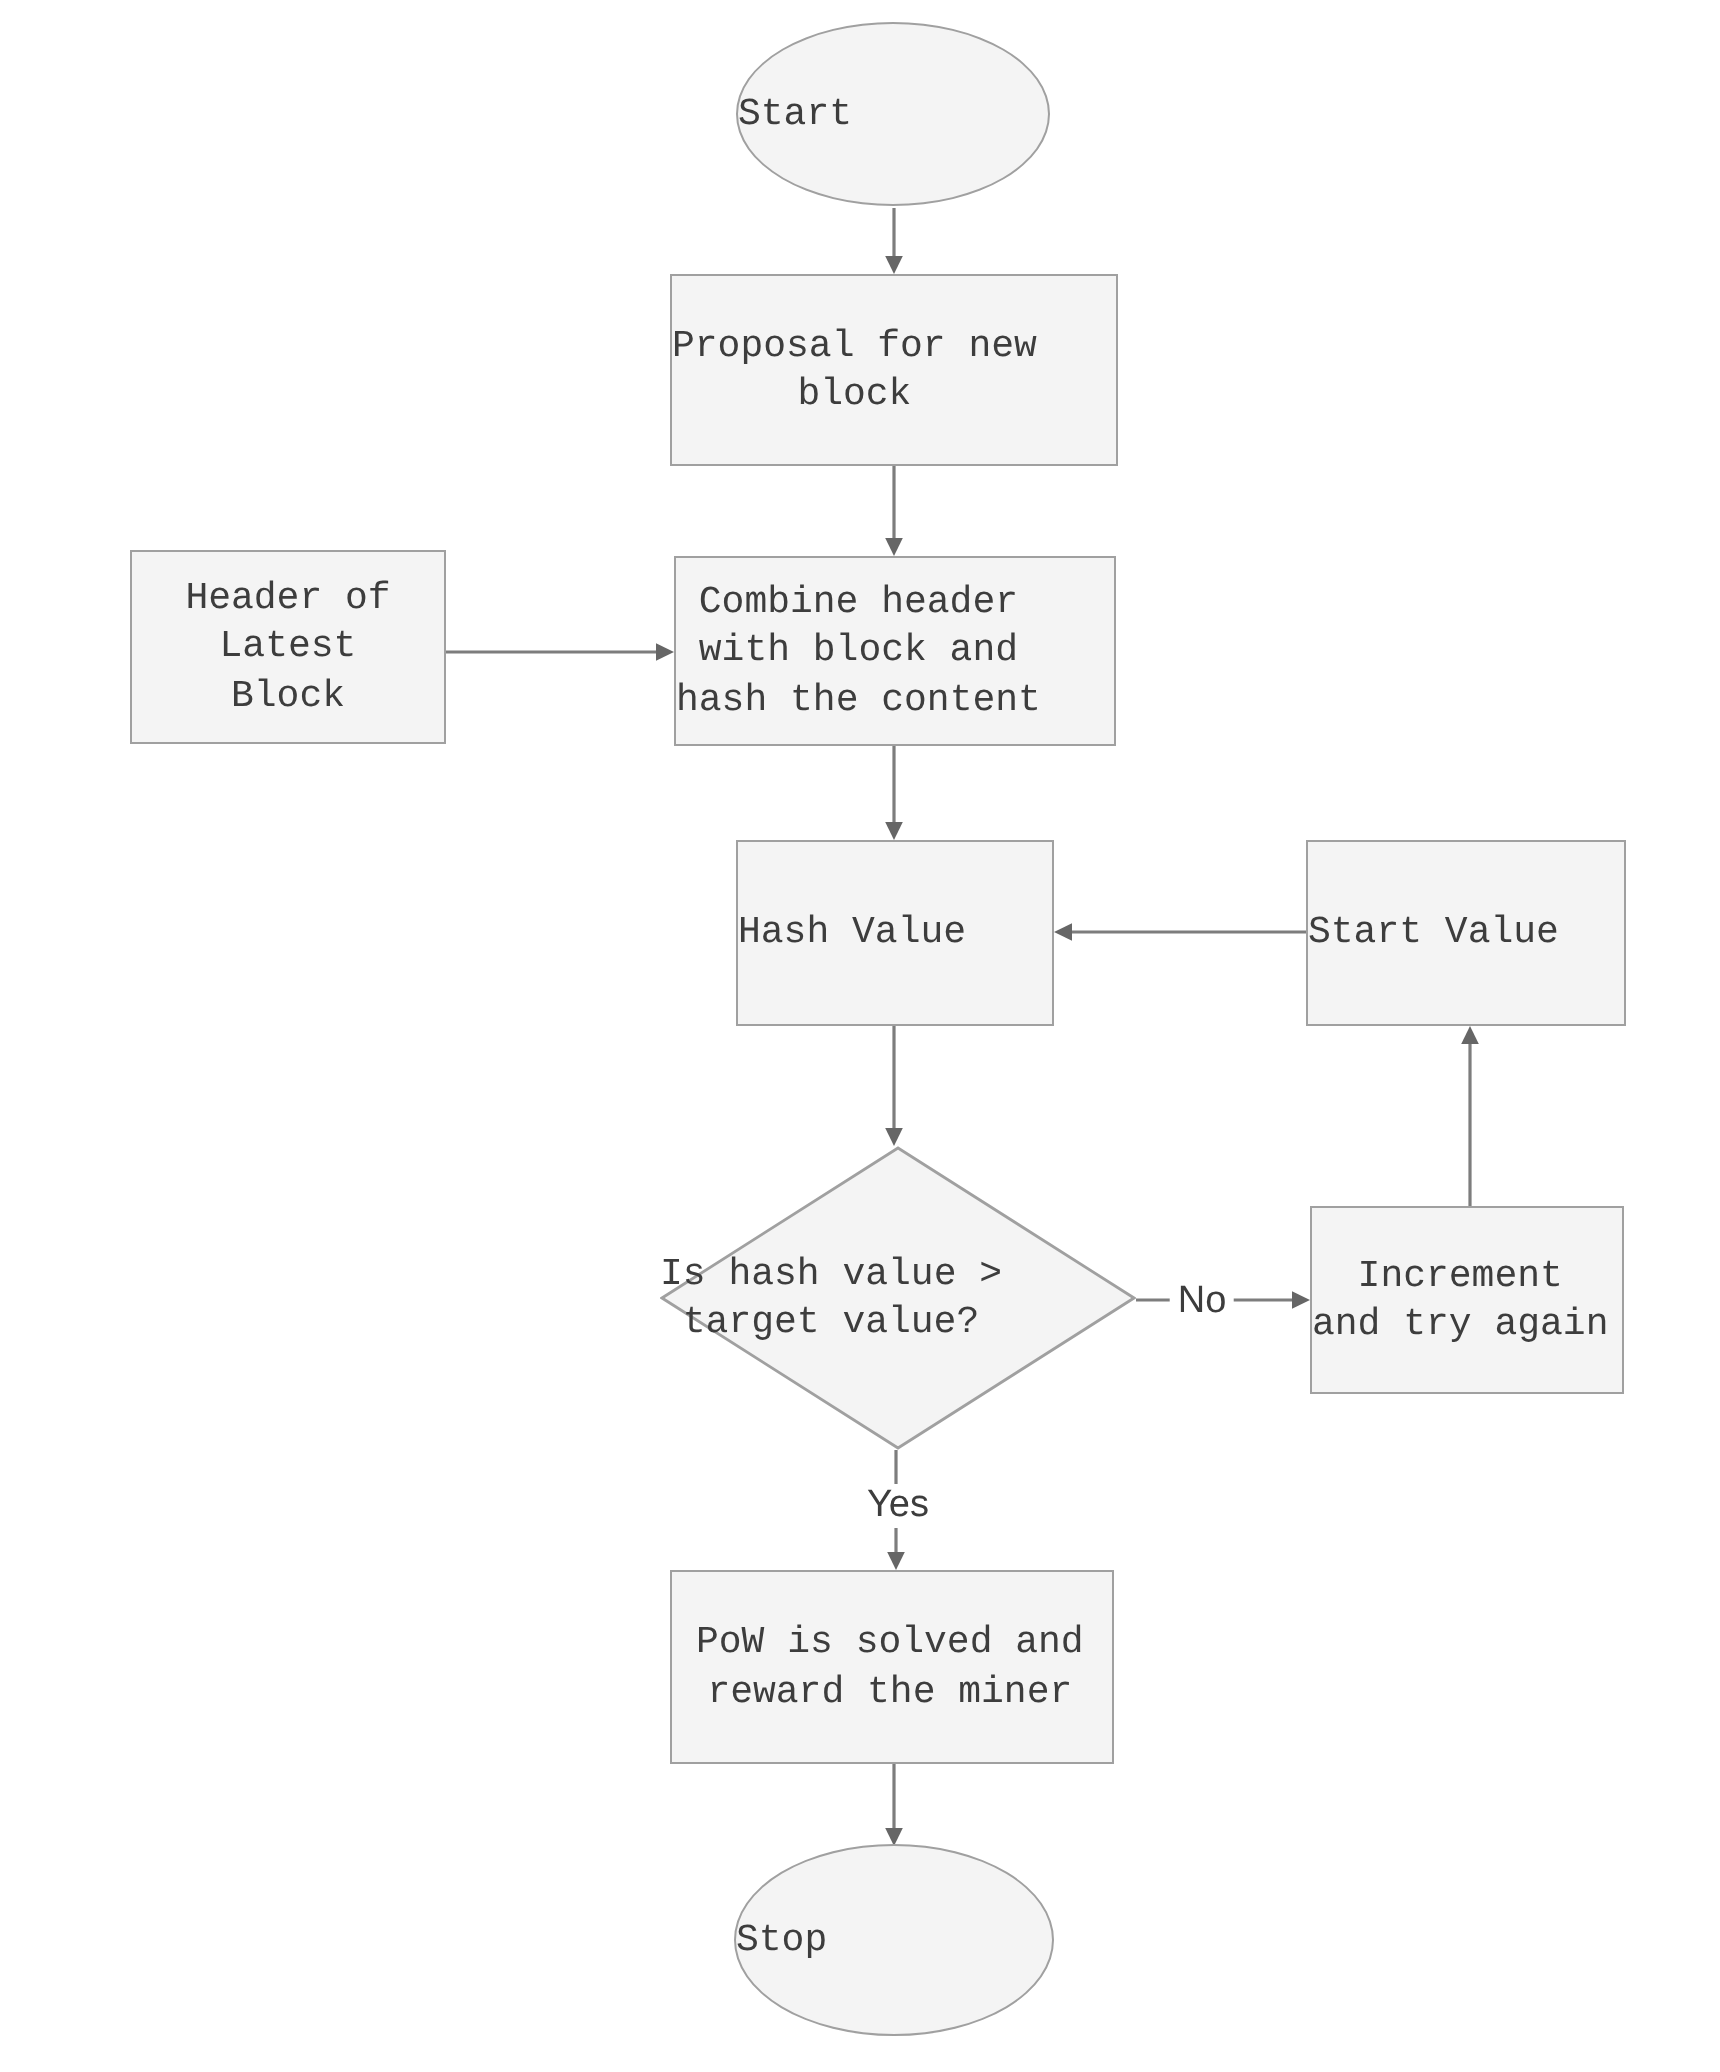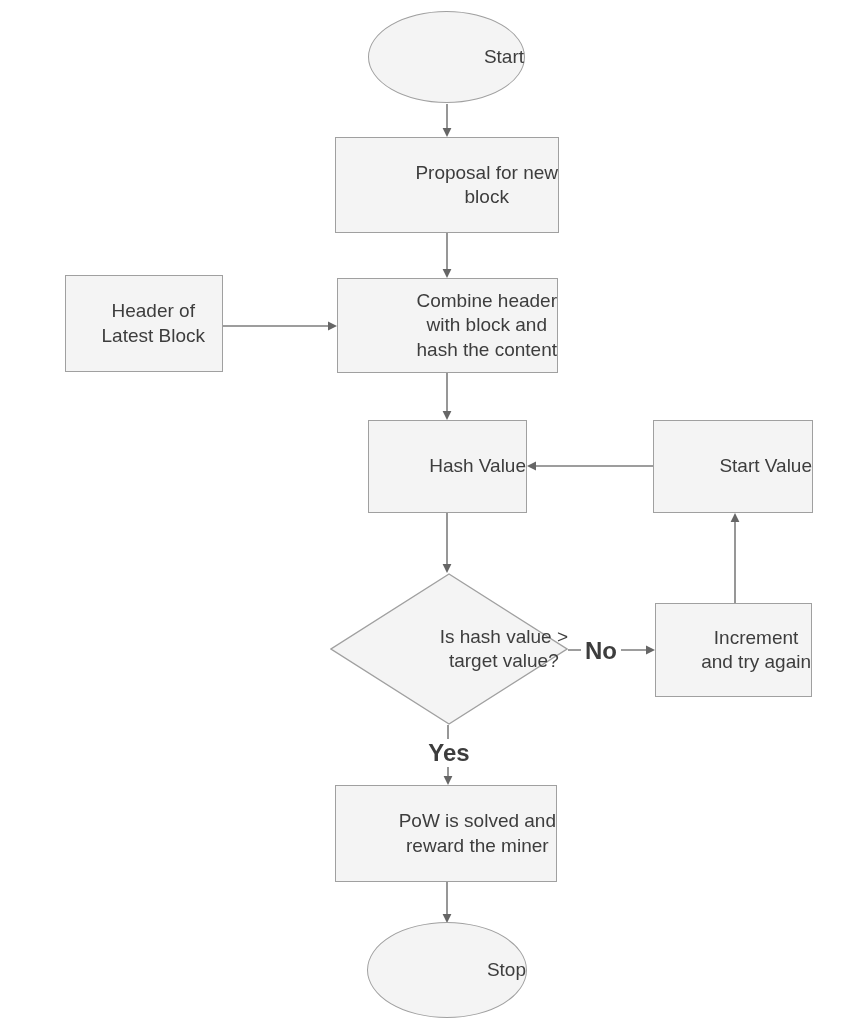--- a/index.html
+++ b/index.html
@@ -24,27 +24,28 @@
     stroke: var(--line, #7d7d7d);
     stroke-width: 1.6;
     fill: none;
   }
   .arrowhead { fill: var(--arrow, #666666); stroke: none; }
 
   .node {
     position: absolute;
     display: flex;
     align-items: center;
-    justify-content: flex-end;
+    justify-content: flex-start;
     text-align: center;
     color: var(--text, #3d3d3d);
     font-size: 19px;
     line-height: 1.28;
     white-space: pre-line;
     z-index: 1;
+    font-family: Liberation Mono, monospace;
   }
   .shape-rect {
     background: var(--node-fill, #f4f4f4);
     border: 1px solid var(--node-border, #a0a0a0);
   }
   .shape-terminator {
     background: var(--node-fill, #f4f4f4);
     border: 1px solid var(--node-border, #a0a0a0);
     border-radius: 50%;
   }
@@ -66,26 +67,25 @@
   #node-nonce     { left: 653px; top: 420px; width: 160px; height:  93px; }
   #node-decision  { left: 330px; top: 573px; width: 238px; height: 152px; }
   #node-increment { left: 655px; top: 603px; width: 157px; height:  94px; }
   #node-pow       { left: 335px; top: 785px; width: 222px; height:  97px; padding-left: 12px; }
   #node-stop      { left: 367px; top: 922px; width: 160px; height:  96px; }
 
   .edge-label {
     position: absolute;
     background: var(--background, #ffffff);
     color: var(--text, #3d3d3d);
-    font-size: 24px;
+    font-size: 19px;
     padding: 0 4px;
     transform: translate(-50%, -50%);
     z-index: 2;
     white-space: nowrap;
-    font-weight: bold;
   }
   #label-no  { left: 601px; top: 651px; }
   #label-yes { left: 449px; top: 753px; }
 </style>
 </head>
 <body>
 
 <div class="canvas">
 
   <svg class="connectors" viewBox="0 0 860 1036">

